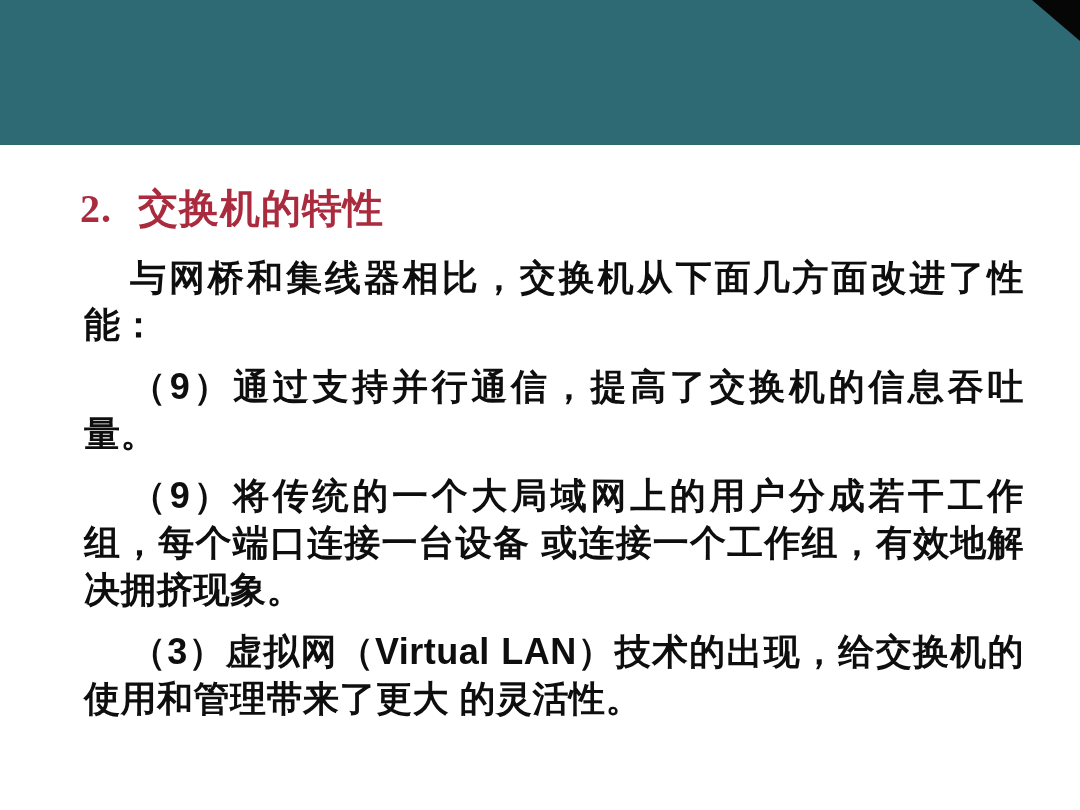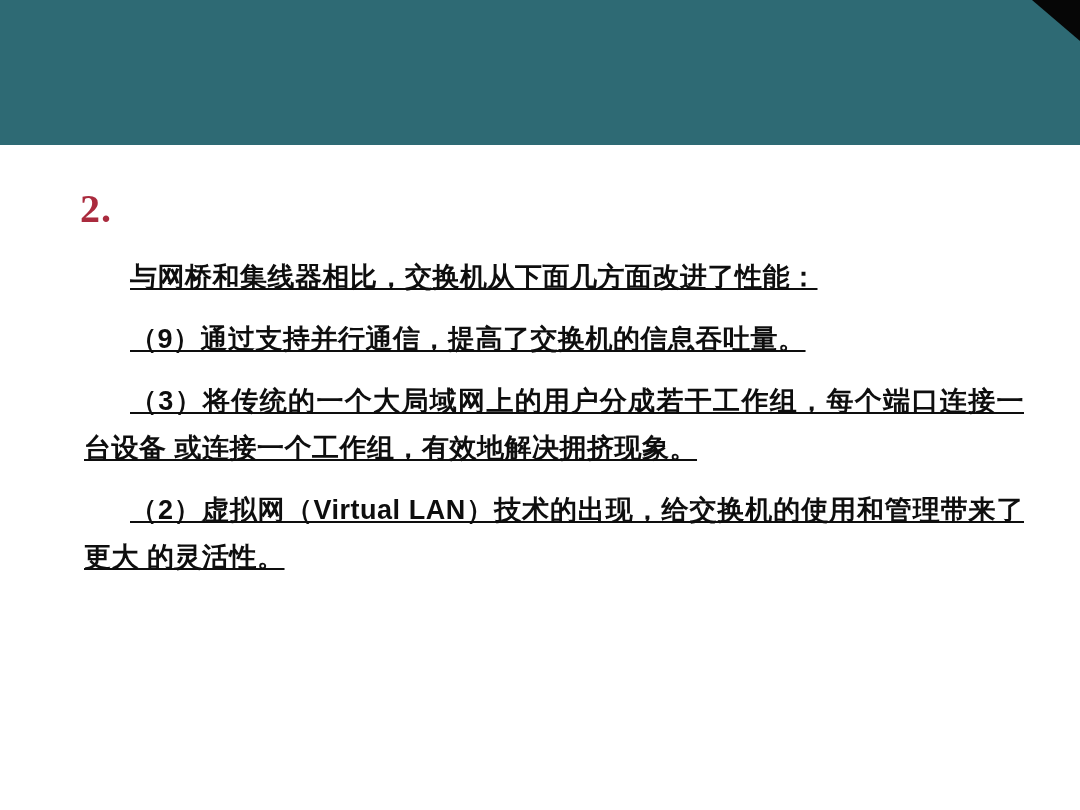--- a/index.html
+++ b/index.html
@@ -32,45 +32,45 @@
     font-weight: bold;
     font-size: 40px;
     line-height: 46px;
     color: #aa2b3e;
     letter-spacing: 1px;
   }
 
   .content {
     position: absolute; top: 254px; left: 84px;
     width: 940px;
-    font-size: 27px;
+    font-size: 36px;
     font-weight: bold;
     line-height: 47px;
     color: #0e0e0e;
     letter-spacing: 0.5px;
-    text-decoration: underline;
   }
   .content p {
     margin: 0 0 15px 0;
     text-indent: 46px;
     text-align: justify;
   }
 </style>
 </head>
 <body>
 
 <div class="slide">
 
   <div class="band" style="background: rgb(46, 106, 116);"></div>
   <div class="corner" style="background: rgb(6, 6, 6);"></div>
 
   <h1 class="title" style="color: rgb(170, 43, 62);">
     <span>2.</span>
+    <span>交换机的特性</span>
   </h1>
 
   <div class="content" style="color: rgb(14, 14, 14);">
     <p>与网桥和集线器相比，交换机从下面几方面改进了性能：</p>
     <p>（9）通过支持并行通信，提高了交换机的信息吞吐量。</p>
-    <p>（3）将传统的一个大局域网上的用户分成若干工作组，每个端口连接一台设备 或连接一个工作组，有效地解决拥挤现象。</p>
-    <p>（2）虚拟网（Virtual LAN）技术的出现，给交换机的使用和管理带来了更大 的灵活性。</p>
+    <p>（9）将传统的一个大局域网上的用户分成若干工作组，每个端口连接一台设备 或连接一个工作组，有效地解决拥挤现象。</p>
+    <p>（3）虚拟网（Virtual LAN）技术的出现，给交换机的使用和管理带来了更大 的灵活性。</p>
   </div>
 
 </div>
 
 </body></html>

